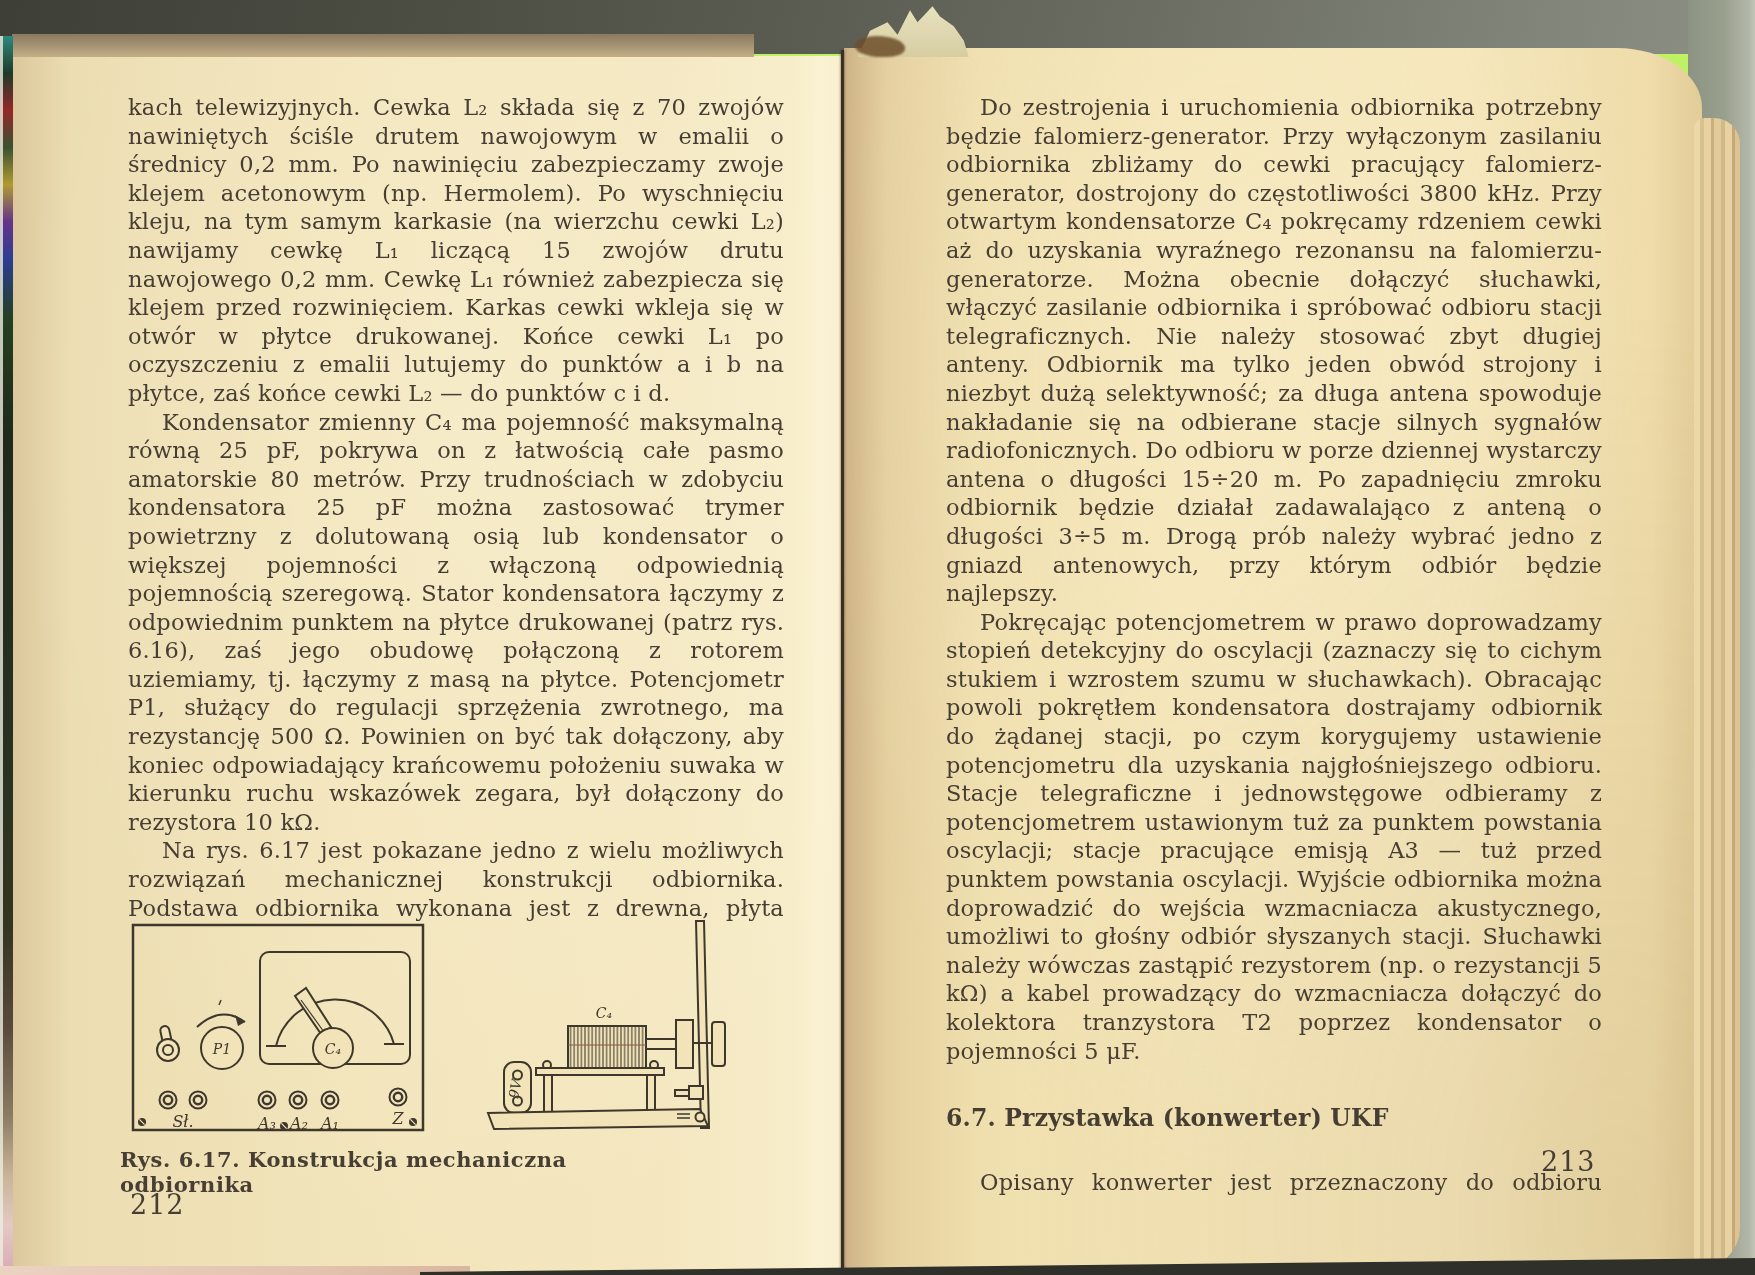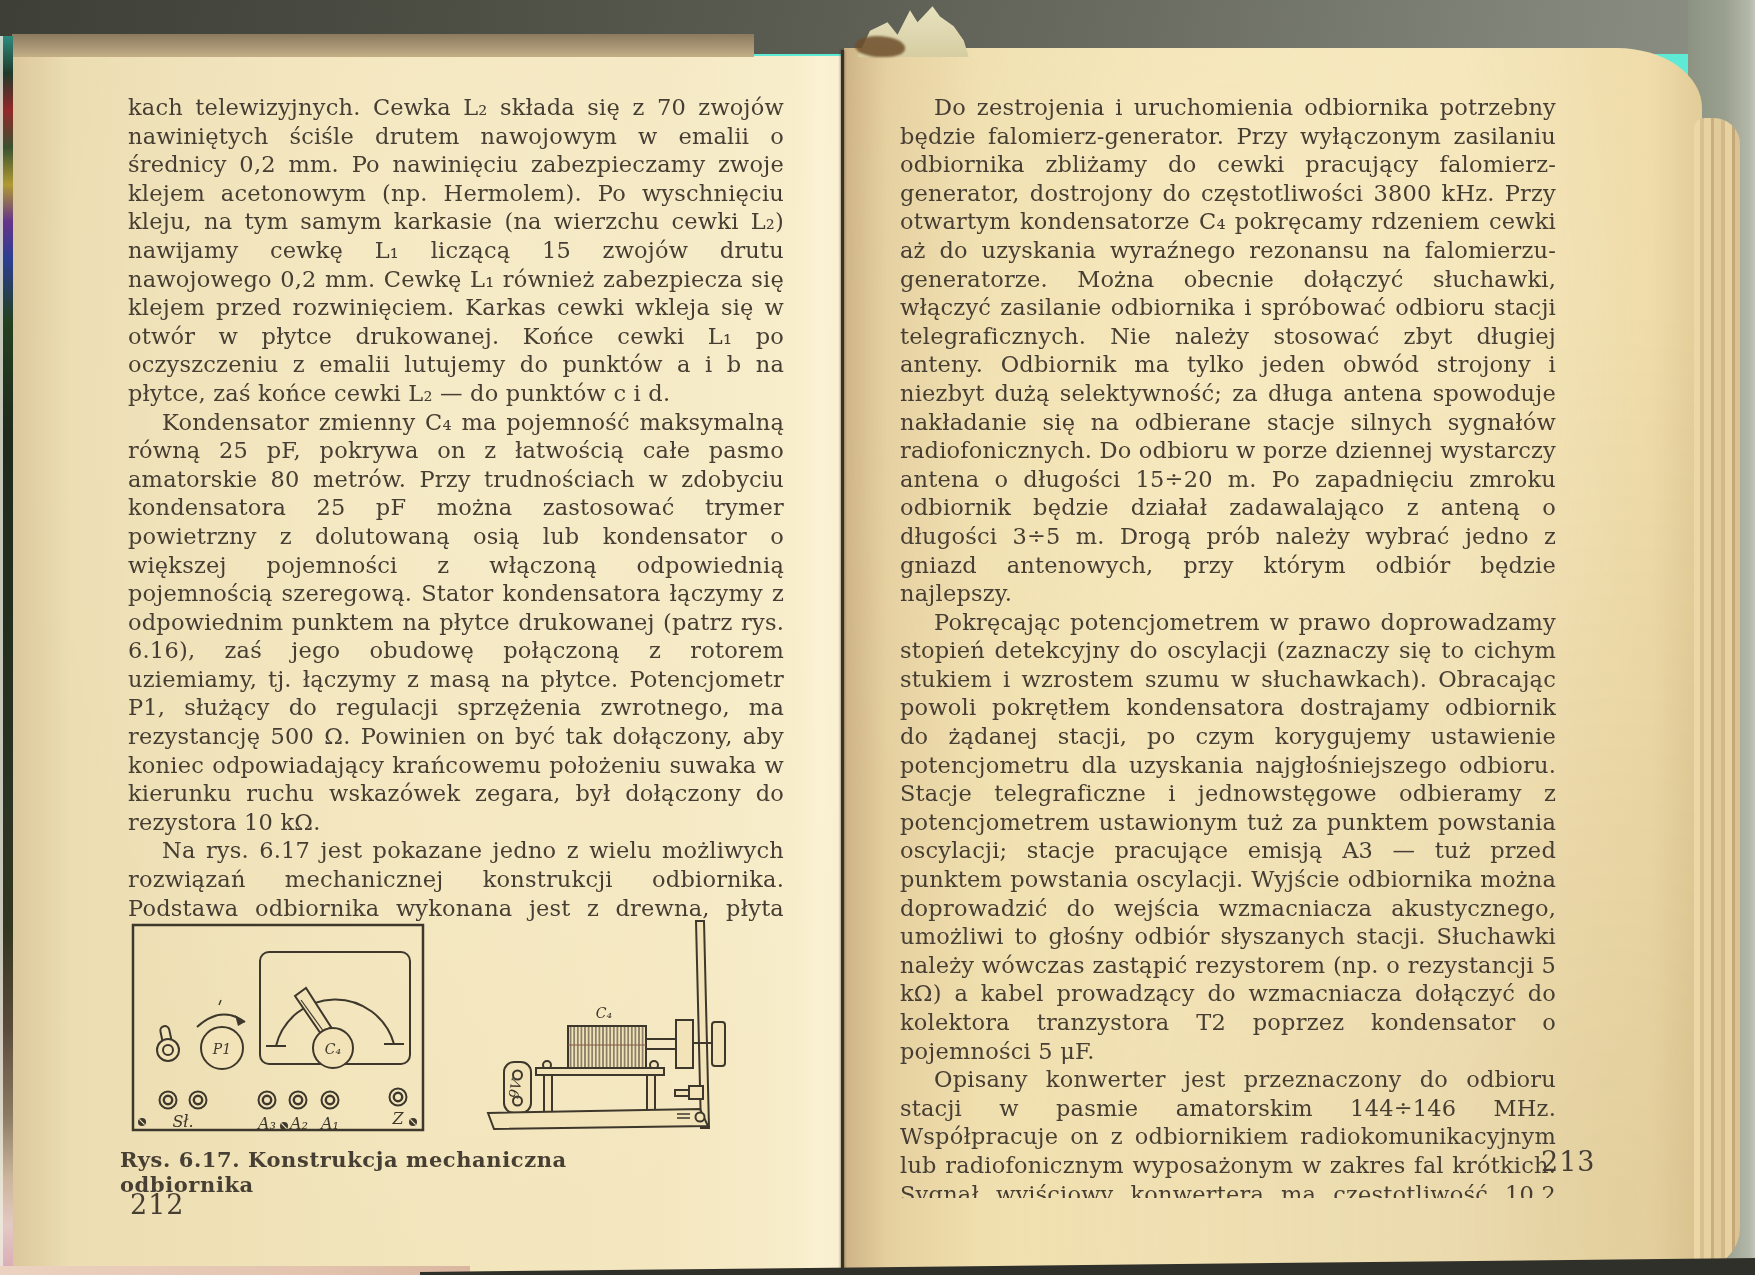--- a/index.html
+++ b/index.html
@@ -1,17 +1,17 @@
 <!DOCTYPE html>
 <html><head>
 <meta charset="utf-8">
 <style>
   html,body{margin:0;padding:0;background:#6e7065;}
   #scan{position:relative;width:1755px;height:1275px;overflow:hidden;
-        background:#5eead4;font-family:"DejaVu Serif","Liberation Serif",serif;}
+        background:#bef264;font-family:"DejaVu Serif","Liberation Serif",serif;}
 
   
   .top-strip{position:absolute;left:0;top:0;width:1755px;height:54px;
     background:linear-gradient(100deg,#3e3f36 0%,#4c4d43 25%,#5a5b51 45%,#6b6d63 65%,#7f8277 85%,#8d9085 100%);}
   .top-edge-tan{position:absolute;left:12px;top:34px;width:742px;height:23px;
     background:linear-gradient(180deg,#8b7a5e,#ab9878 60%,#c3ae85);}
 
   
   .right-bed{position:absolute;left:1688px;top:0;width:67px;height:1275px;
     background:linear-gradient(90deg,#8d9382,#9aa08e 55%,#b4b8aa 92%,#c2c5b8);}
@@ -55,21 +55,21 @@
     clip-path:polygon(0 88%,100% 32%,100% 100%,0 100%);}
   .bottom-pink{position:absolute;left:0;top:1266px;width:470px;height:9px;
     background:linear-gradient(90deg,#ecd2c0,#e2c2ad 70%,#d9b69f);}
 
   
   .page-text{position:absolute;color:#463e33;font-size:22.5px;line-height:28.6px;
     text-align:justify;letter-spacing:.2px;}
   .page-text p{margin:0;text-indent:34px;}
   .page-text p.noindent{text-indent:0;}
   #left-text{left:128px;top:93px;width:656px;height:832px;overflow:hidden;}
-  #right-text{left:900px;top:93px;width:656px;height:1105px;overflow:hidden;}
+  #right-text{left:946px;top:93px;width:656px;height:1105px;overflow:hidden;}
   .section-heading{font-weight:bold;font-size:23.5px;margin:39px 0 35px 0 !important;text-indent:0 !important;text-align:left;}
   .after-heading{margin-top:0;}
 
   .figure-caption{position:absolute;left:120px;top:1147px;width:580px;
     font-size:21px;font-weight:bold;letter-spacing:.6px;color:#473f33;}
   .page-number{position:absolute;font-size:27px;color:#463e33;letter-spacing:1px;}
   #page-number-left{left:130px;top:1189px;}
   #page-number-right{left:1541px;top:1146px;}
 
   .fig-svg{position:absolute;left:115px;top:910px;width:625px;height:235px;}
@@ -204,18 +204,19 @@
       </g>
     </g>
   </svg>
 
   <div class="figure-caption">Rys. 6.17. Konstrukcja mechaniczna odbiornika</div>
   <div class="page-number" id="page-number-left">212</div>
 
   <div id="right-text" class="page-text">
     <p>Do zestrojenia i uruchomienia odbiornika potrzebny będzie falomierz-generator. Przy wyłączonym zasilaniu odbiornika zbliżamy do cewki pracujący falomierz-generator, dostrojony do częstotliwości 3800 kHz. Przy otwartym kondensatorze C₄ pokręcamy rdzeniem cewki aż do uzyskania wyraźnego rezonansu na falomierzu-generatorze. Można obecnie dołączyć słuchawki, włączyć zasilanie odbiornika i spróbować odbioru stacji telegraficznych. Nie należy stosować zbyt długiej anteny. Odbiornik ma tylko jeden obwód strojony i niezbyt dużą selektywność; za długa antena spowoduje nakładanie się na odbierane stacje silnych sygnałów radiofonicznych. Do odbioru w porze dziennej wystarczy antena o długości 15÷20 m. Po zapadnięciu zmroku odbiornik będzie działał zadawalająco z anteną o długości 3÷5 m. Drogą prób należy wybrać jedno z gniazd antenowych, przy którym odbiór będzie najlepszy.</p>
     <p>Pokręcając potencjometrem w prawo doprowadzamy stopień detekcyjny do oscylacji (zaznaczy się to cichym stukiem i wzrostem szumu w słuchawkach). Obracając powoli pokrętłem kondensatora dostrajamy odbiornik do żądanej stacji, po czym korygujemy ustawienie potencjometru dla uzyskania najgłośniejszego odbioru. Stacje telegraficzne i jednowstęgowe odbieramy z potencjometrem ustawionym tuż za punktem powstania oscylacji; stacje pracujące emisją A3 — tuż przed punktem powstania oscylacji. Wyjście odbiornika można doprowadzić do wejścia wzmacniacza akustycznego, umożliwi to głośny odbiór słyszanych stacji. Słuchawki należy wówczas zastąpić rezystorem (np. o rezystancji 5 kΩ) a kabel prowadzący do wzmacniacza dołączyć do kolektora tranzystora T2 poprzez kondensator o pojemności 5 μF.</p>
+    <p class="section-heading">6.7. Przystawka (konwerter) UKF</p>
     <p class="after-heading">Opisany konwerter jest przeznaczony do odbioru stacji w pasmie amatorskim 144÷146 MHz. Współpracuje on z odbiornikiem radiokomunikacyjnym lub radiofonicznym wyposażonym w zakres fal krótkich. Sygnał wyjściowy konwertera ma częstotliwość 10,2 MHz. W przypadku dysponowania odbiornikiem odbierającym tylko pasma amatorskie, częstotliwość wyjściową</p>
   </div>
 
   <div class="page-number" id="page-number-right">213</div>
 
 </div>
 
 </body></html>

